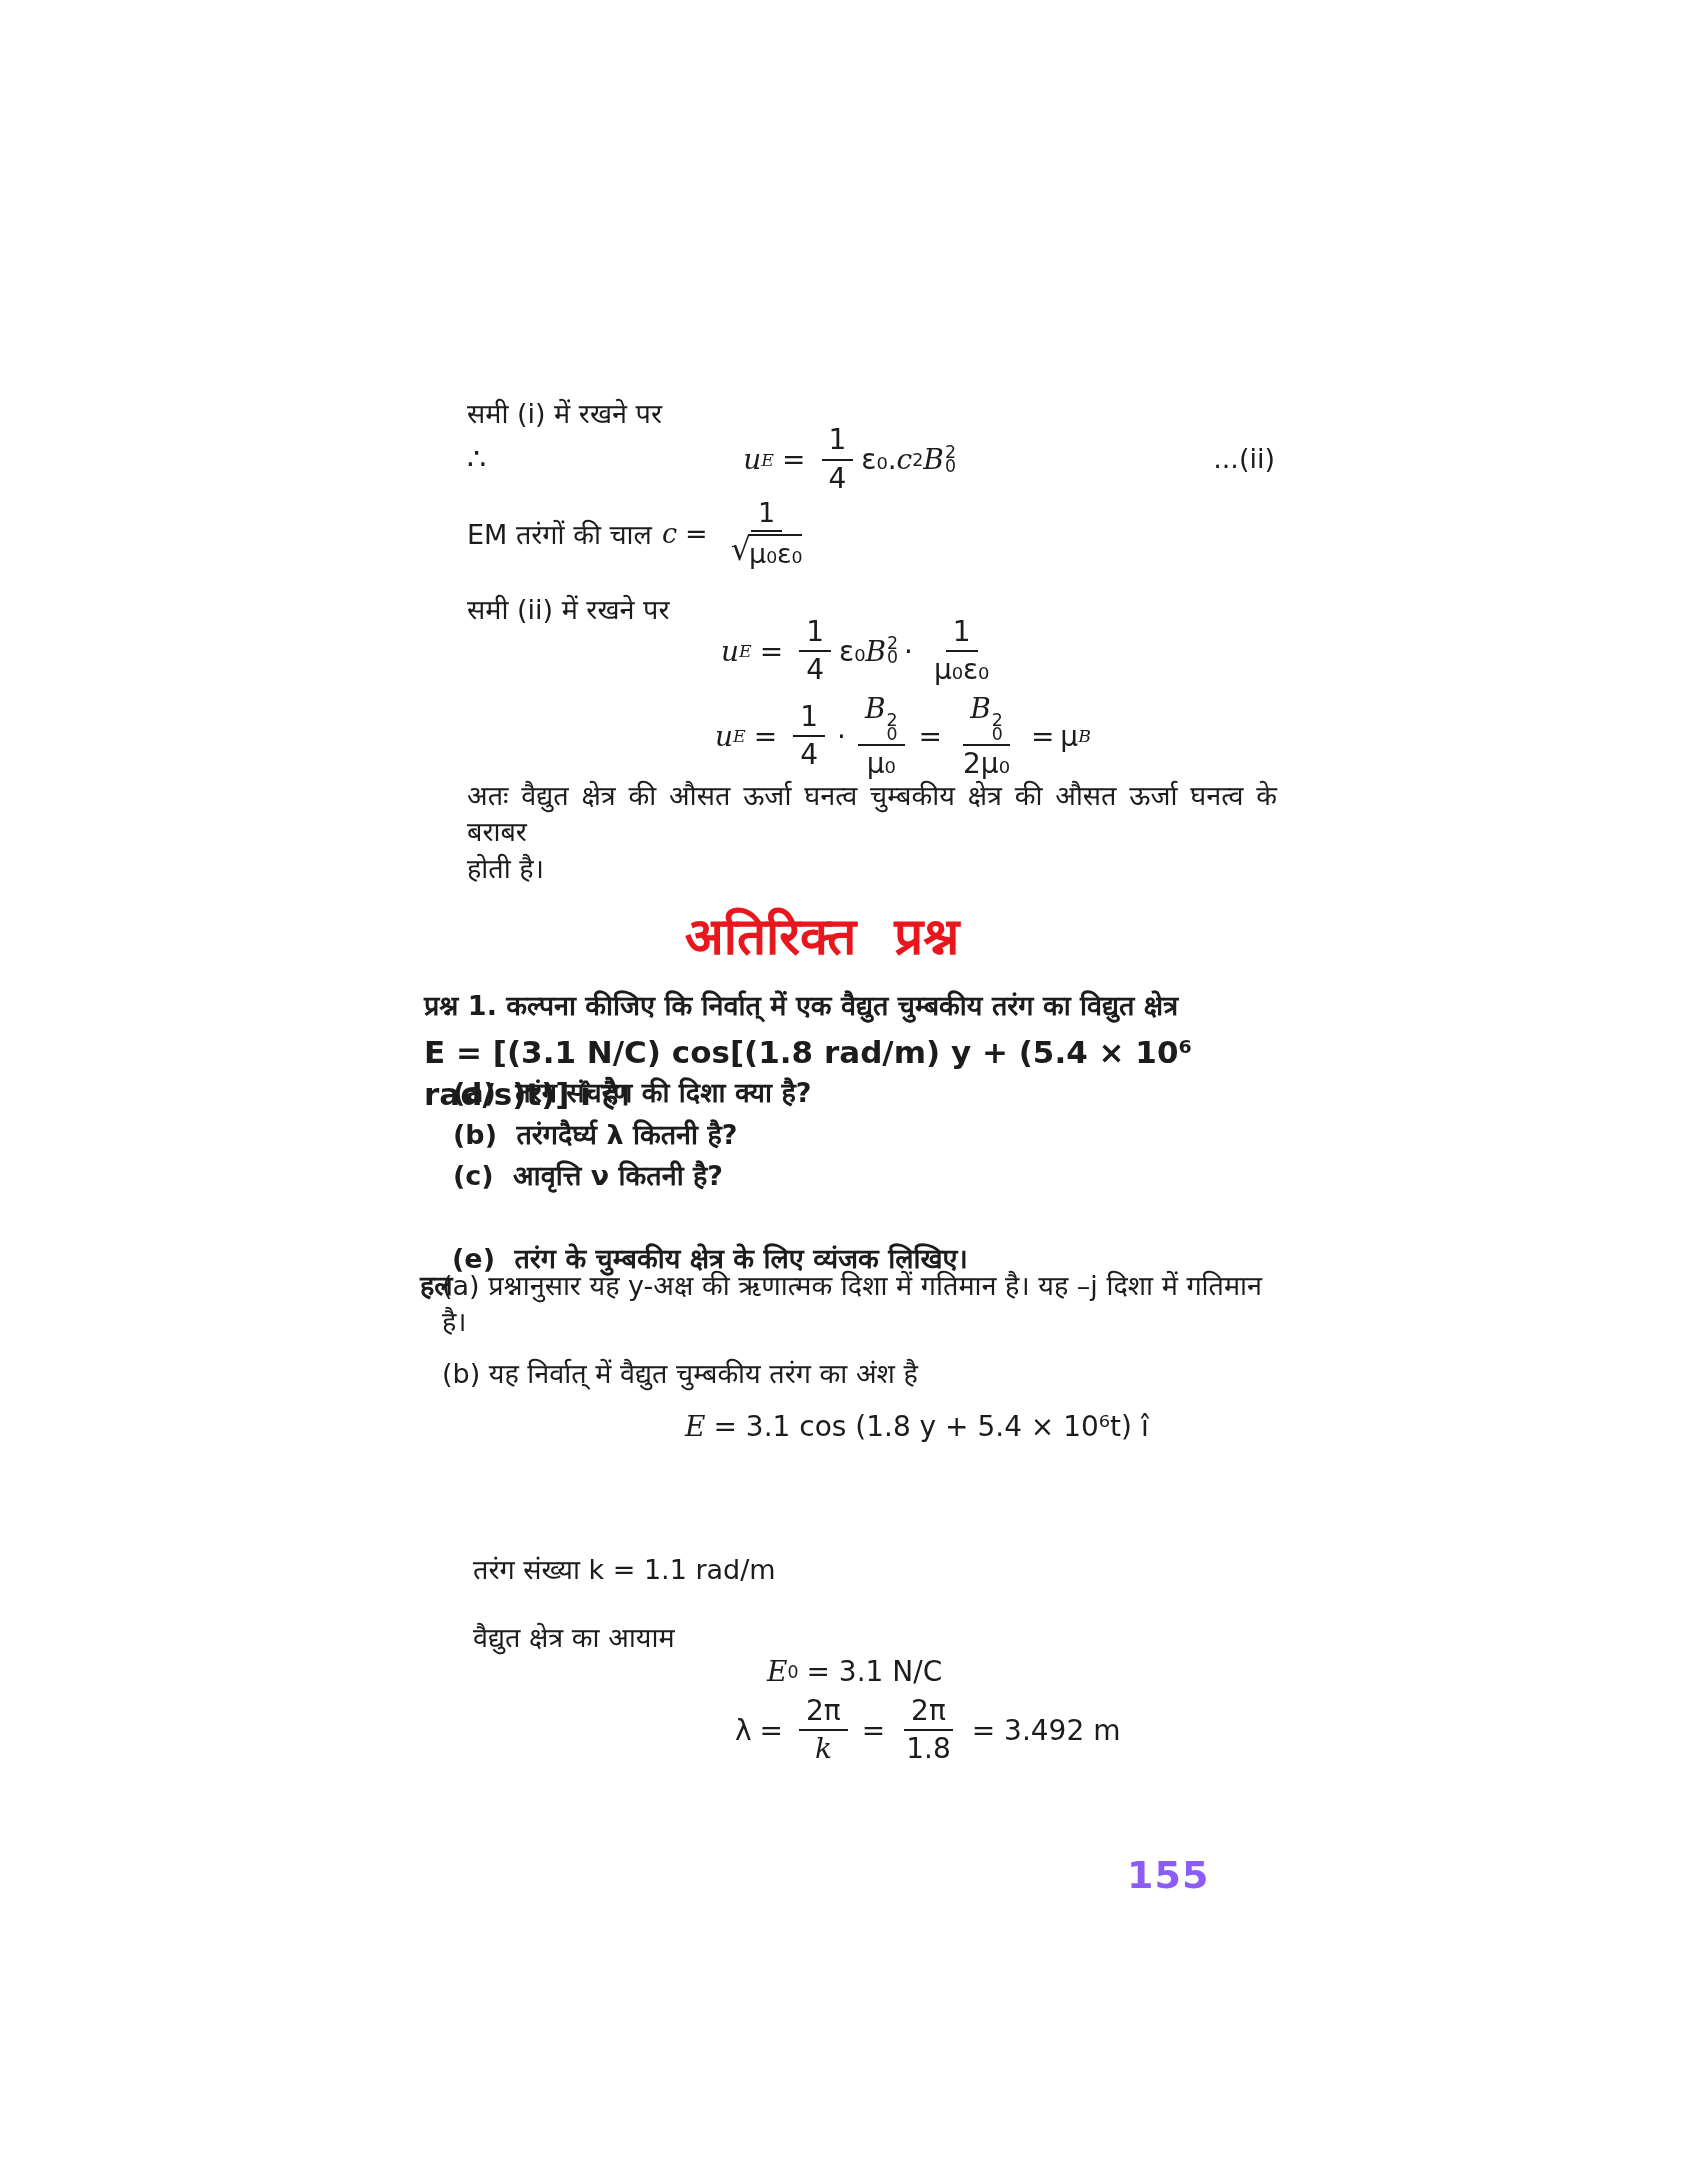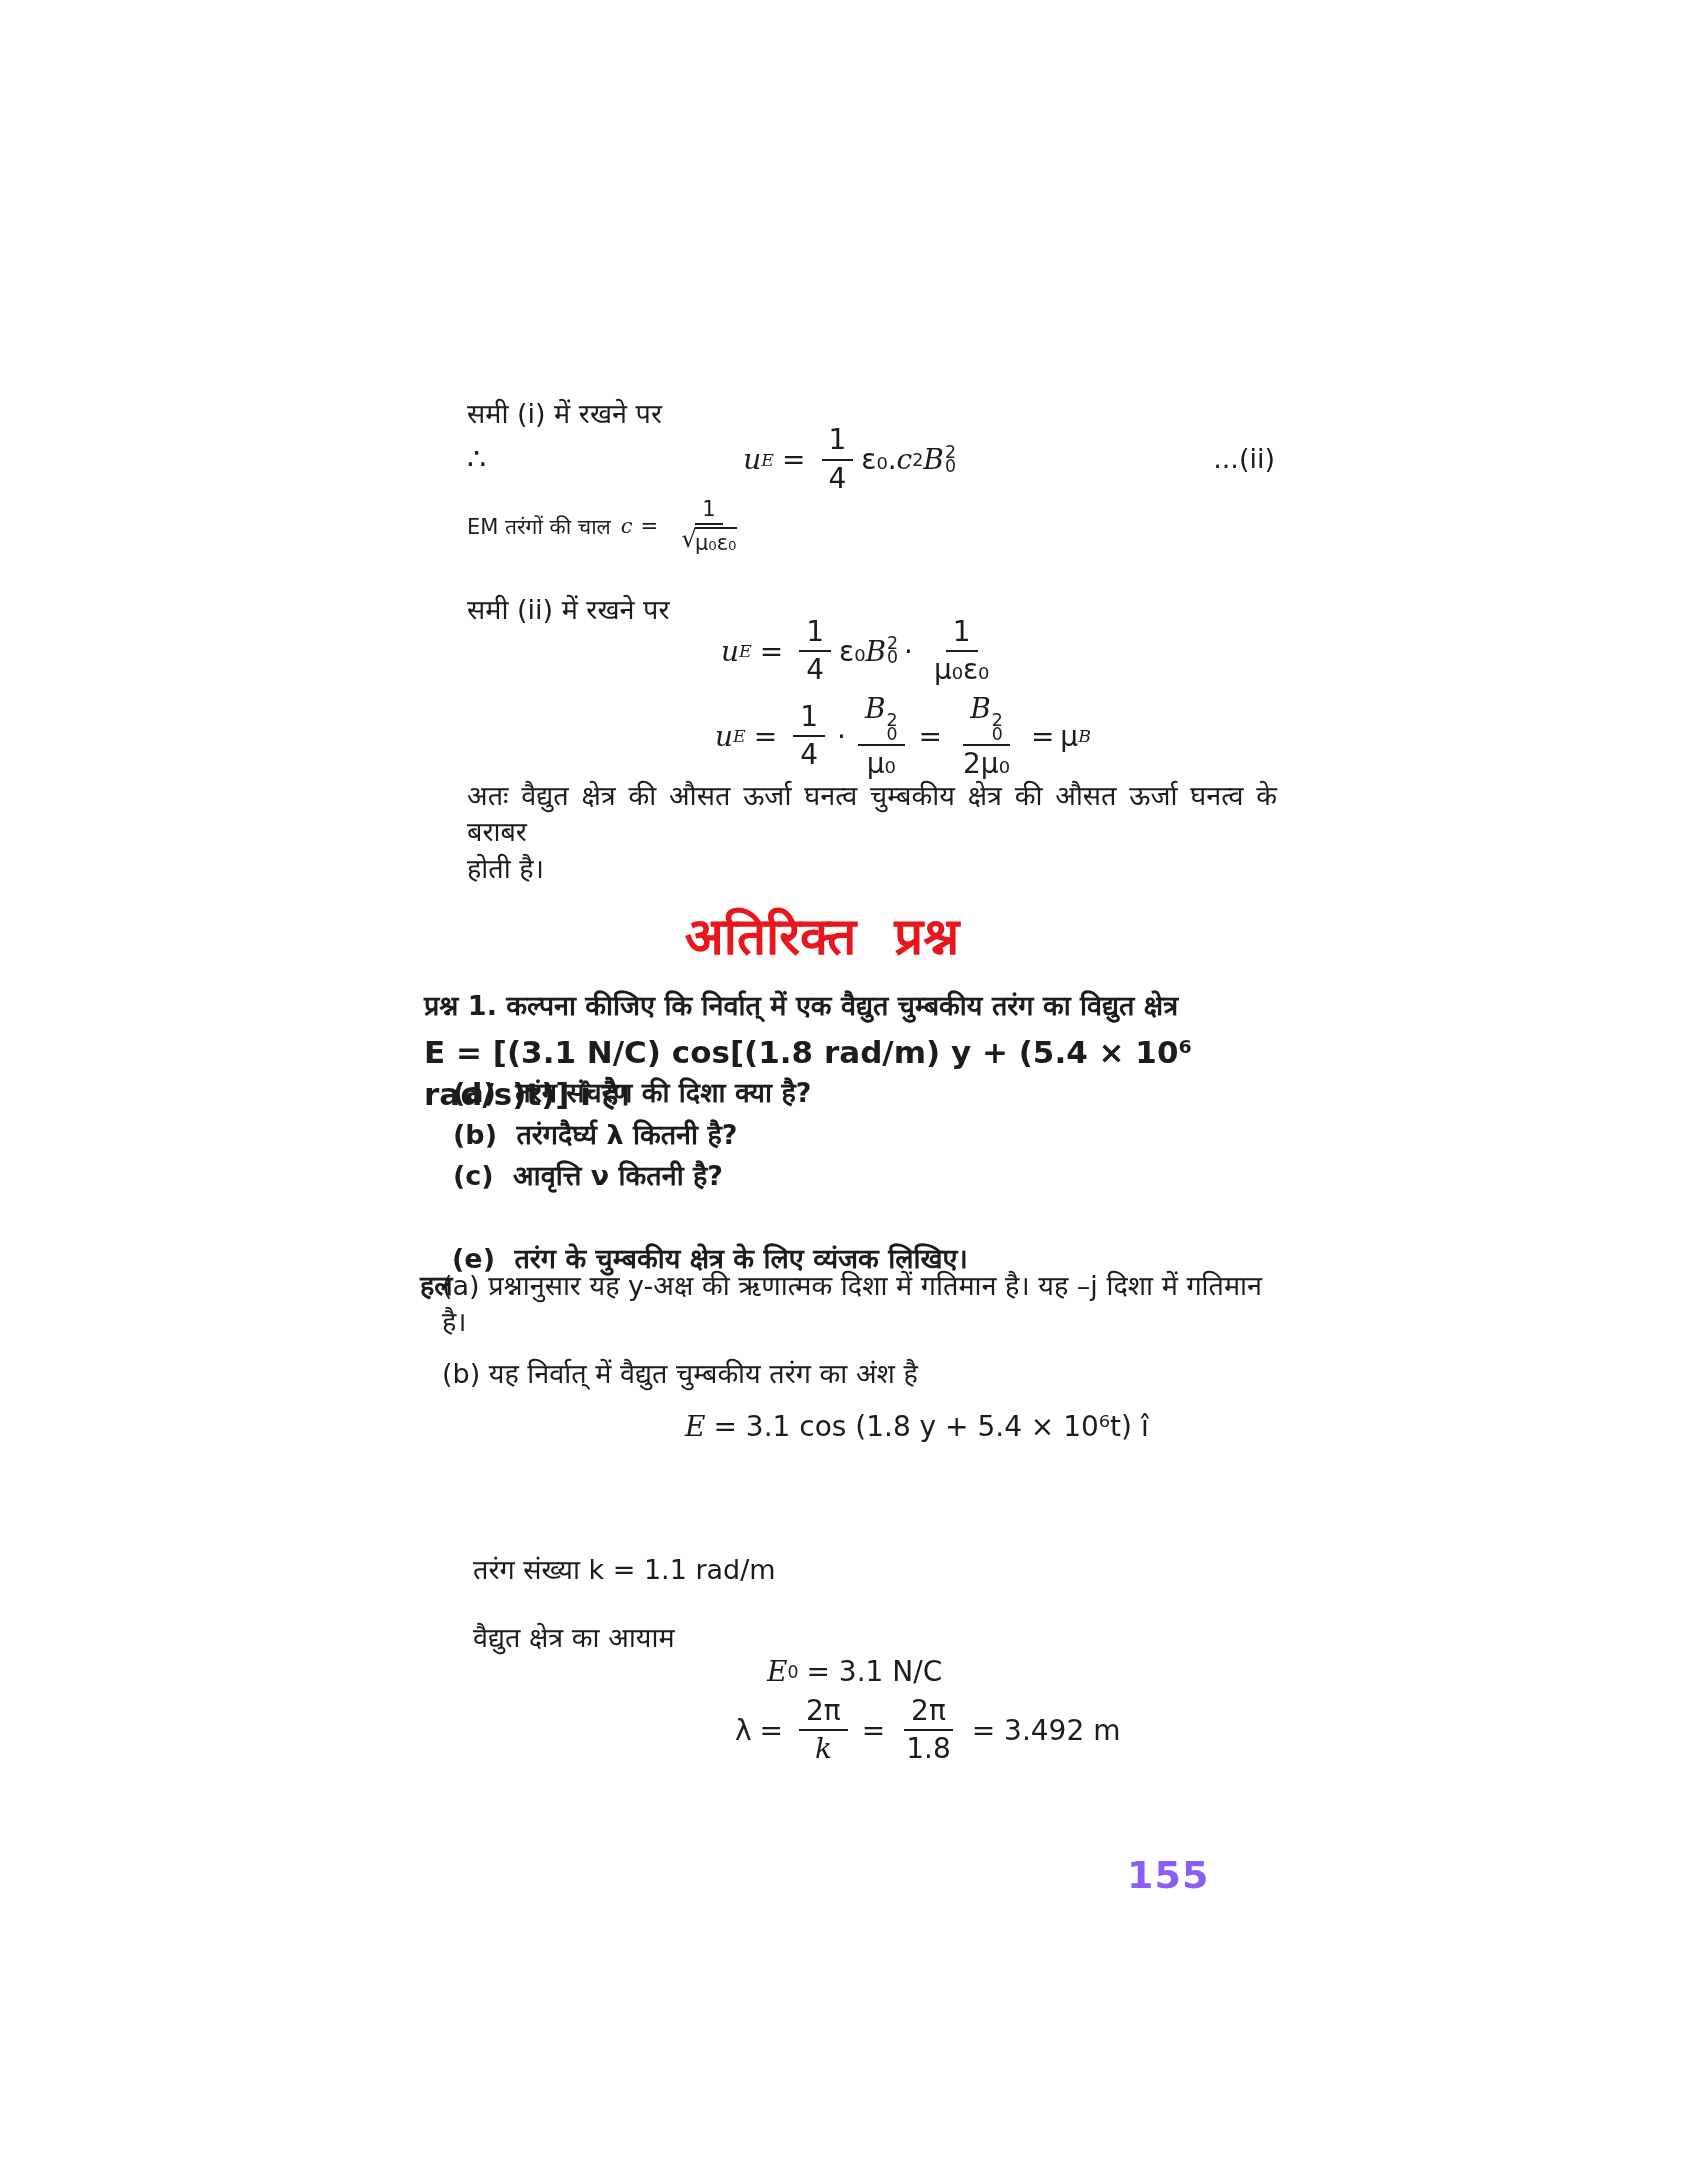--- a/index.html
+++ b/index.html
@@ -52,21 +52,21 @@
         <sup>2</sup>
       <span class="v">B</span>
         <span class="ss">
           <span>2</span>
           <span>0</span>
         </span>
     </span>
     <span class="t">...(ii)</span>
   </div>
 
-  <div class="abs eq" style="left:467px; top:497px; font-size:21px;">
+  <div class="abs eq" style="left:467px; top:497px; font-size:27px;">
     <span>EM तरंगों की चाल</span>
     <span class="v" style="margin-left:10px;">c</span>
     <span style="margin:0 8px;">=</span>
     <span class="frac">
       <span class="num">1</span>
       <span class="den"><span class="sqrt">
             <span class="rad">√</span>
             <span class="inner">μ₀ε₀</span>
           </span></span>
     </span>

